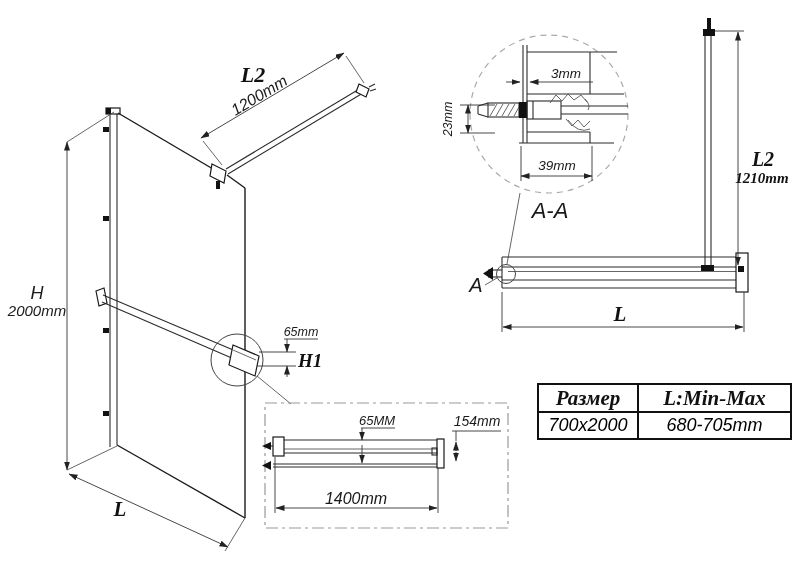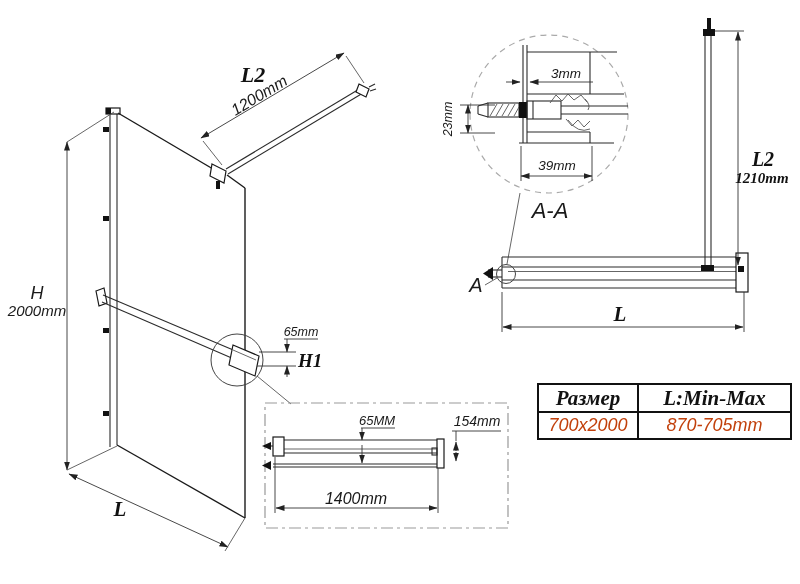--- a/index.html
+++ b/index.html
@@ -16,21 +16,21 @@
   .dashbox{stroke:#999;stroke-width:1.2;fill:none;stroke-dasharray:12 4 3 4;}
   .circ{stroke:#444;stroke-width:1;fill:none;}
   text{fill:#1a1a1a;}
   .sans{font-family:"Liberation Sans",sans-serif;}
   .bserif{font-family:"Liberation Serif",serif;font-weight:bold;fill:#111;}
   .size-table{position:absolute;left:537px;top:383px;width:253px;border-collapse:collapse;
               table-layout:fixed;background:#fff;}
   .size-table th{border:2.5px solid #111;font-family:"Liberation Serif",serif;font-weight:bold;
                  font-size:21px;height:26px;text-align:center;padding:0;color:#111;}
   .size-table td{border:2px solid #111;font-size:18px;height:24.5px;text-align:center;
-                 padding:0;color:#c2410c;font-family:"Liberation Sans",sans-serif;}
+                 padding:0;color:#000000;font-family:"Liberation Sans",sans-serif;}
 </style>
 </head>
 <body>
 
 <div id="stage">
 <svg width="800" height="584" viewBox="0 0 800 584">
   <defs>
     <marker id="arrE" markerUnits="userSpaceOnUse" markerWidth="10" markerHeight="8" refX="8.5" refY="3" orient="auto">
           <path d="M0,0 L9,3 L0,6 Z" fill="#222"></path>
         </marker>
@@ -253,17 +253,17 @@
       </colgroup>
   <thead>
     <tr>
       <th>Размер</th>
       <th>L:Min-Max</th>
     </tr>
   </thead>
   <tbody>
     <tr>
       <td>700x2000</td>
-      <td>870-705mm</td>
+      <td>680-705mm</td>
     </tr>
   </tbody>
 </table>
 </div>
 
 </body></html>

